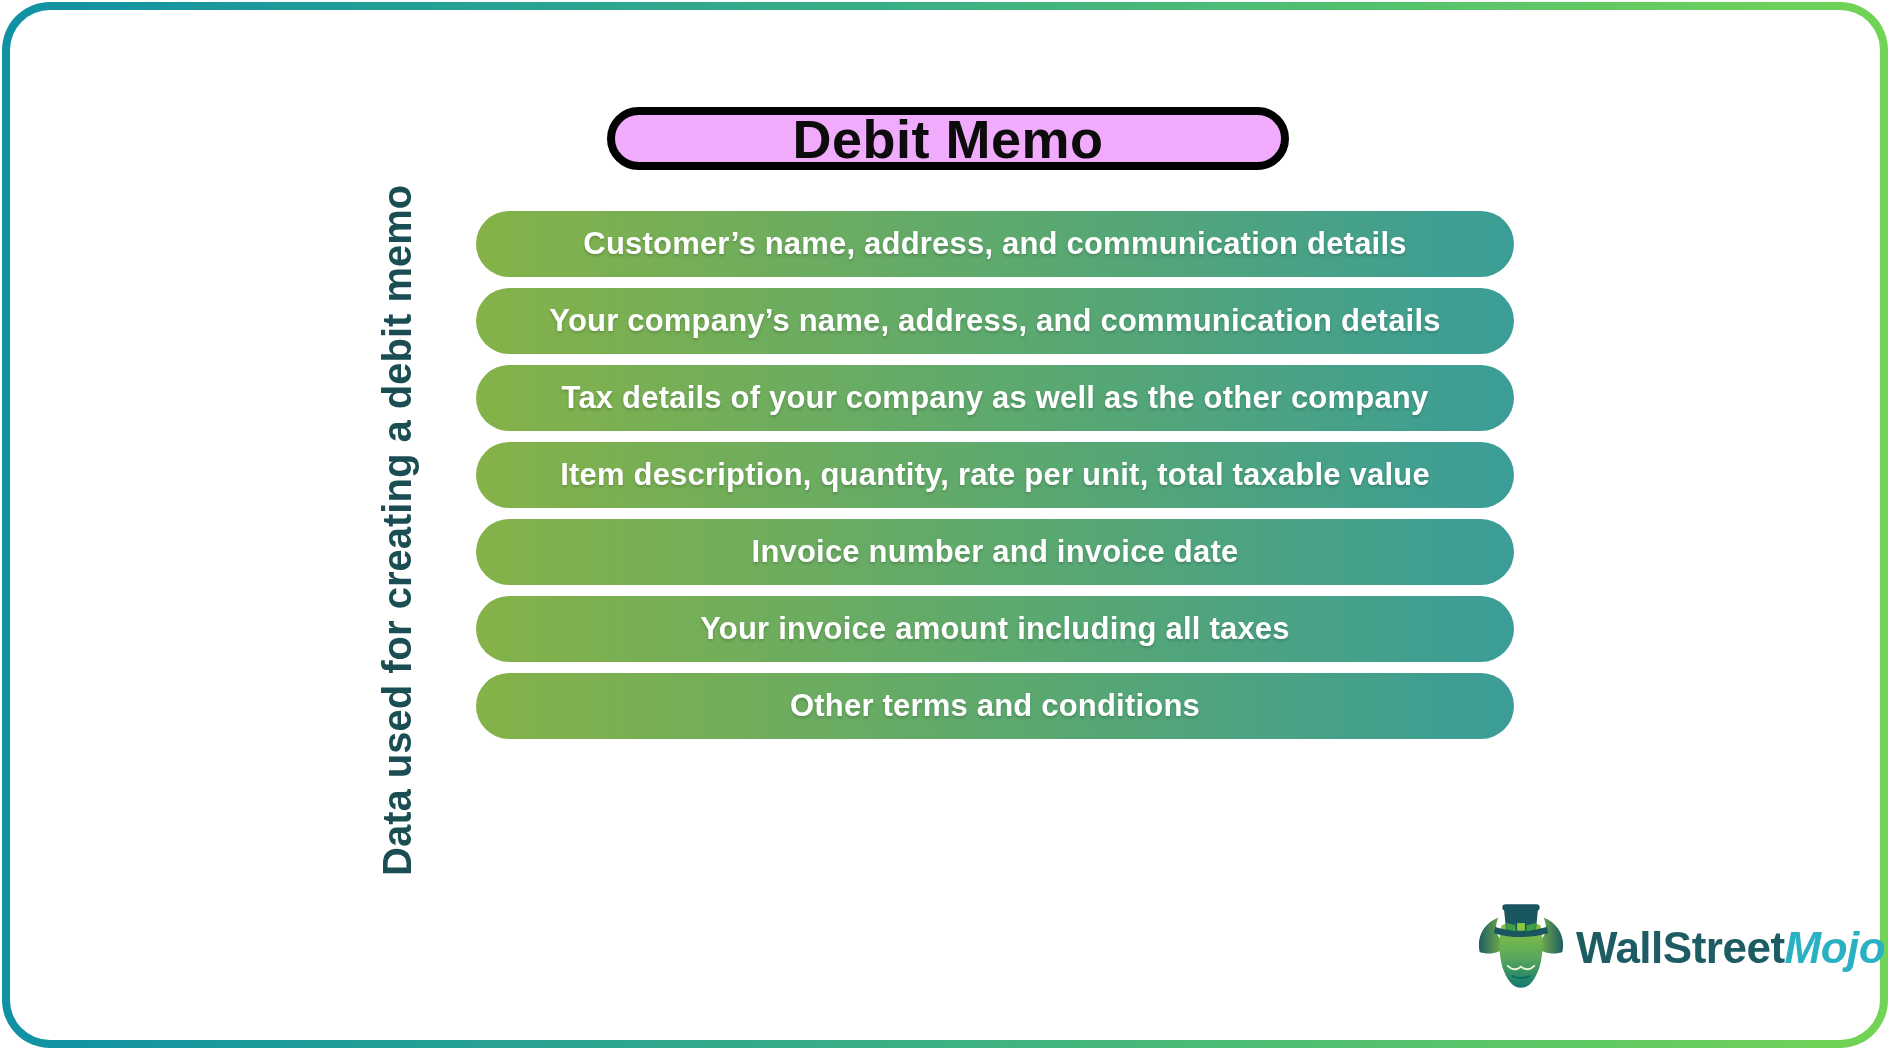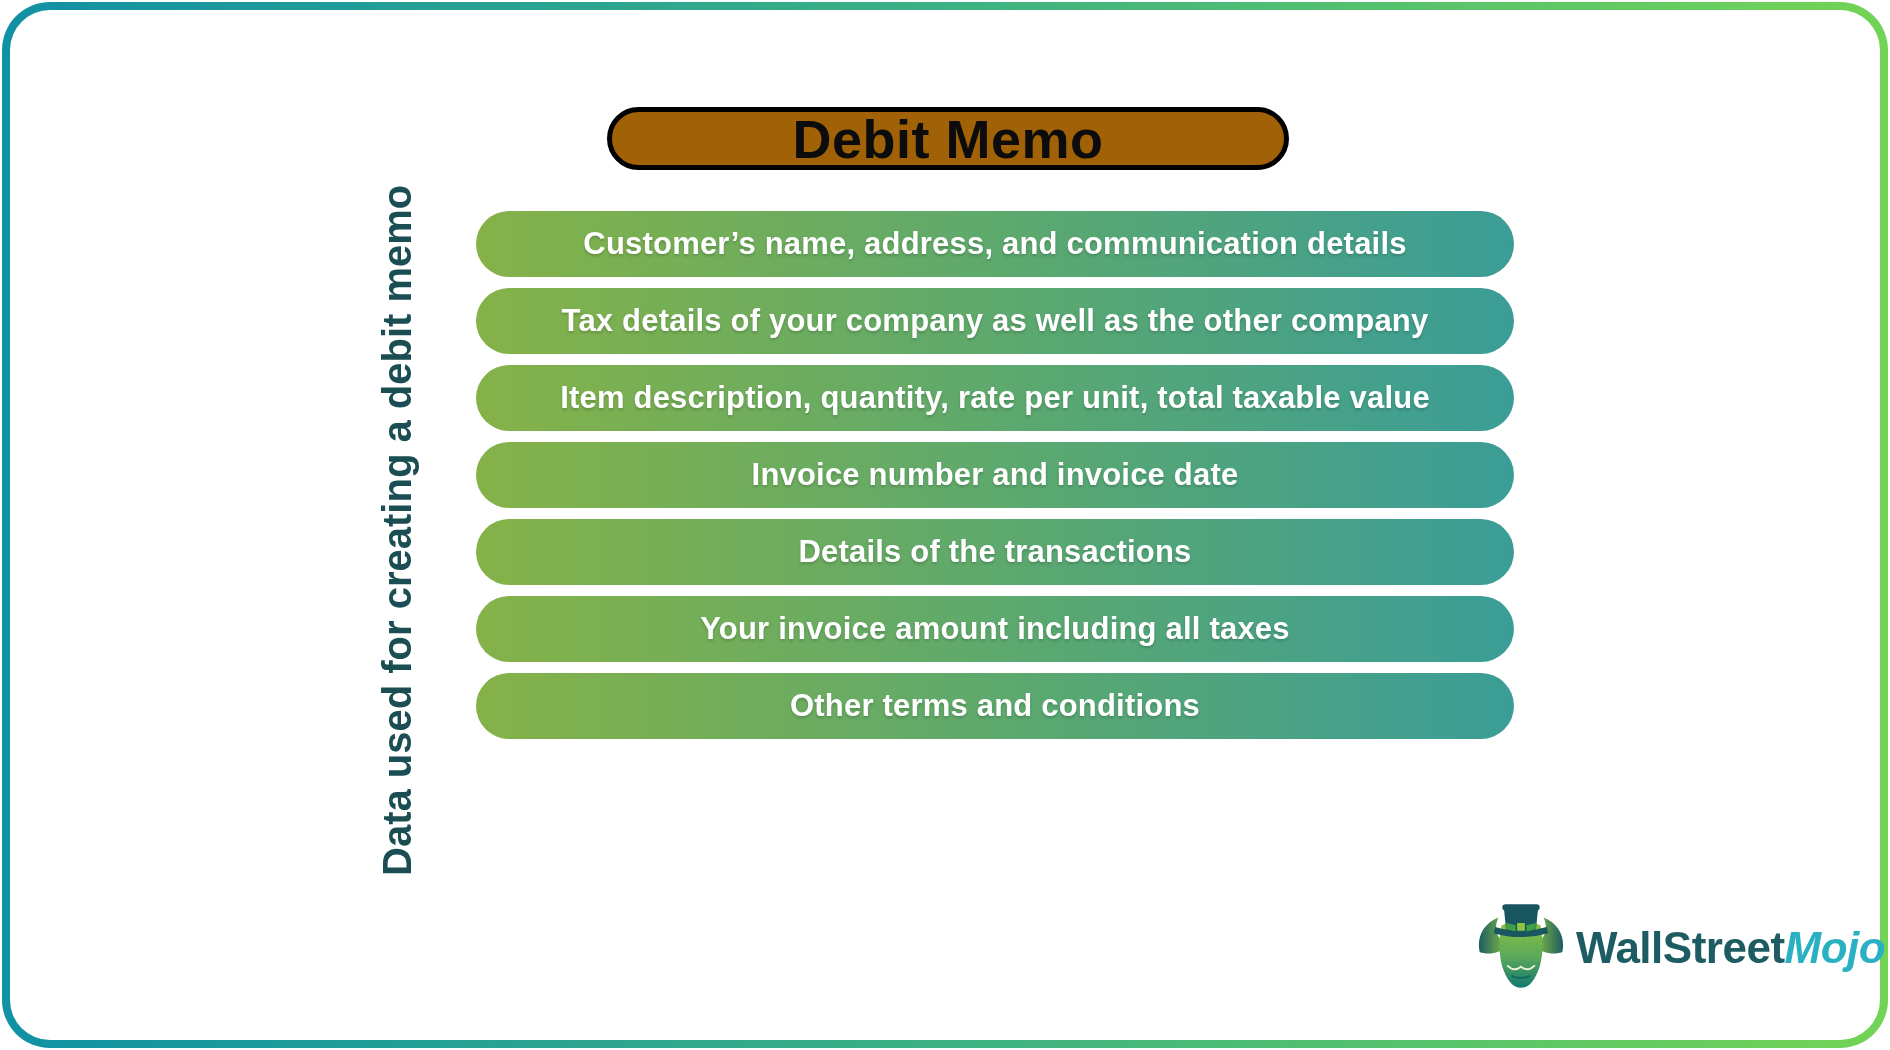--- a/index.html
+++ b/index.html
@@ -27,23 +27,23 @@
     left: 8px; top: 8px; right: 8px; bottom: 8px;
     border-radius: 40px;
     background: #ffffff;
   }
   
   .title-box {
     position: absolute;
     left: 607px; top: 107px;
     width: 682px; height: 63px;
     box-sizing: border-box;
-    border: 5px solid #000000;
+    border: 8px solid #000000;
     border-radius: 46px;
-    background: #a16207;
+    background: #f0abfc;
     display: flex;
     align-items: center;
     justify-content: center;
   }
   .title-box span {
     font-size: 54px;
     font-weight: 700;
     color: #0c0c0c;
     letter-spacing: 0.5px;
   }
@@ -116,30 +116,30 @@
     <span>Debit Memo</span>
   </div>
 
   <div class="side-label">Data used for creating a debit memo</div>
 
   <div class="bars">
     <div class="bar">
         <span>Customer’s name, address, and communication details</span>
       </div>
     <div class="bar">
+        <span>Your company’s name, address, and communication details</span>
+      </div>
+    <div class="bar">
         <span>Tax details of your company as well as the other company</span>
       </div>
     <div class="bar">
         <span>Item description, quantity, rate per unit, total taxable value</span>
       </div>
     <div class="bar">
         <span>Invoice number and invoice date</span>
-      </div>
-    <div class="bar">
-        <span>Details of the transactions</span>
       </div>
     <div class="bar">
         <span>Your invoice amount including all taxes</span>
       </div>
     <div class="bar">
         <span>Other terms and conditions</span>
       </div>
   </div>
 
   <div class="logo">

